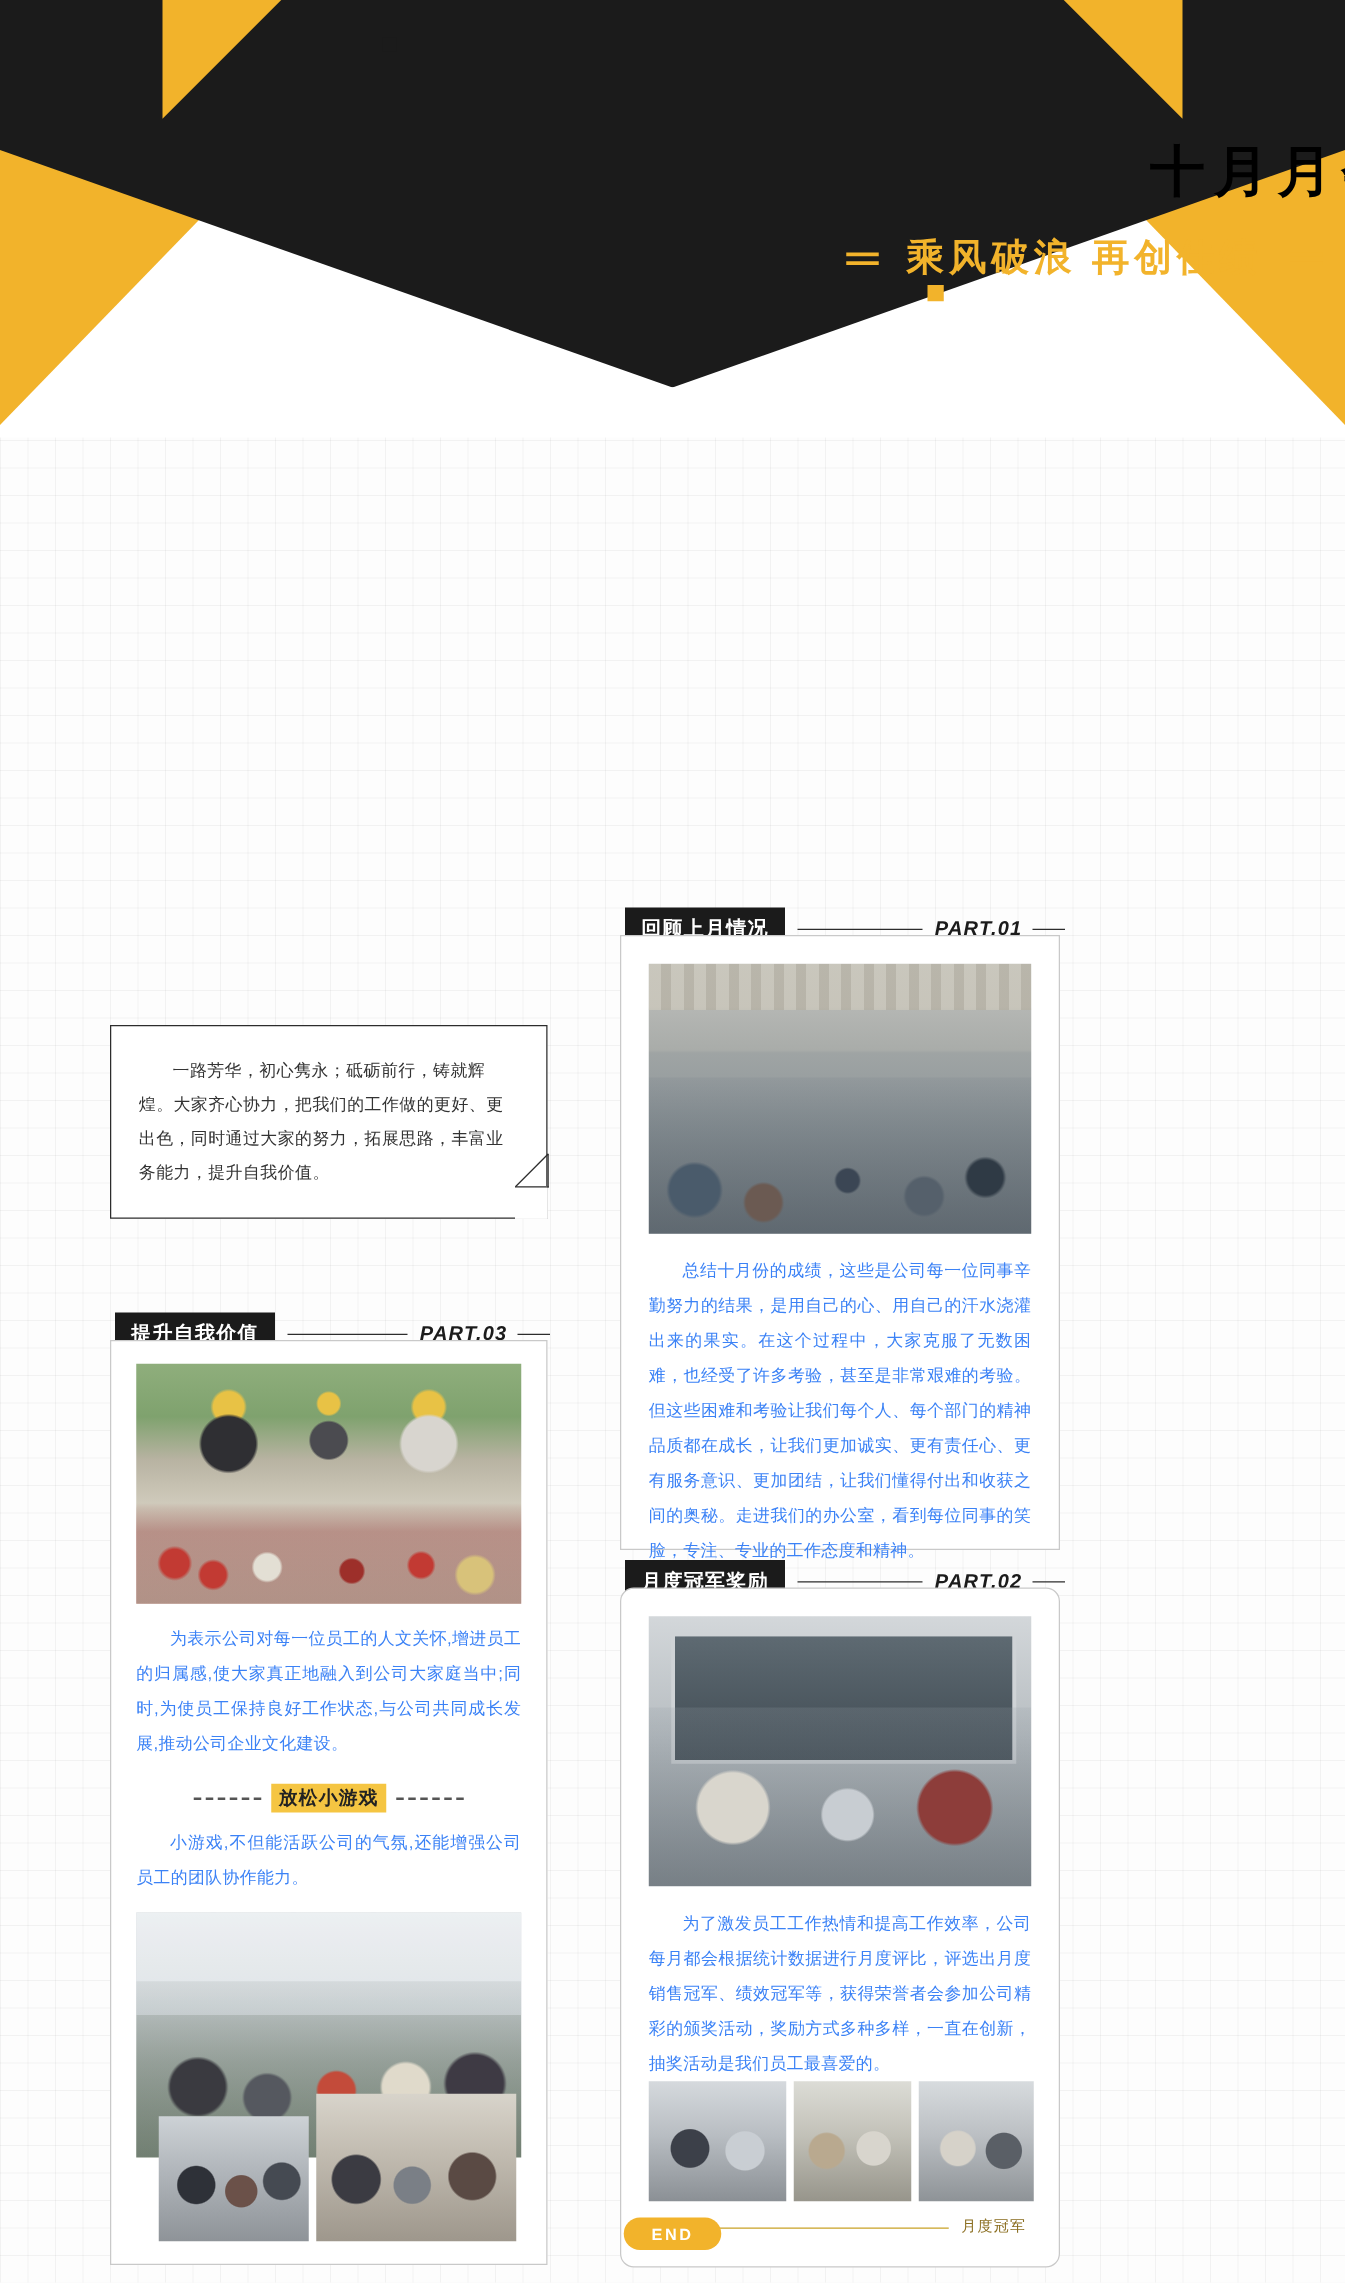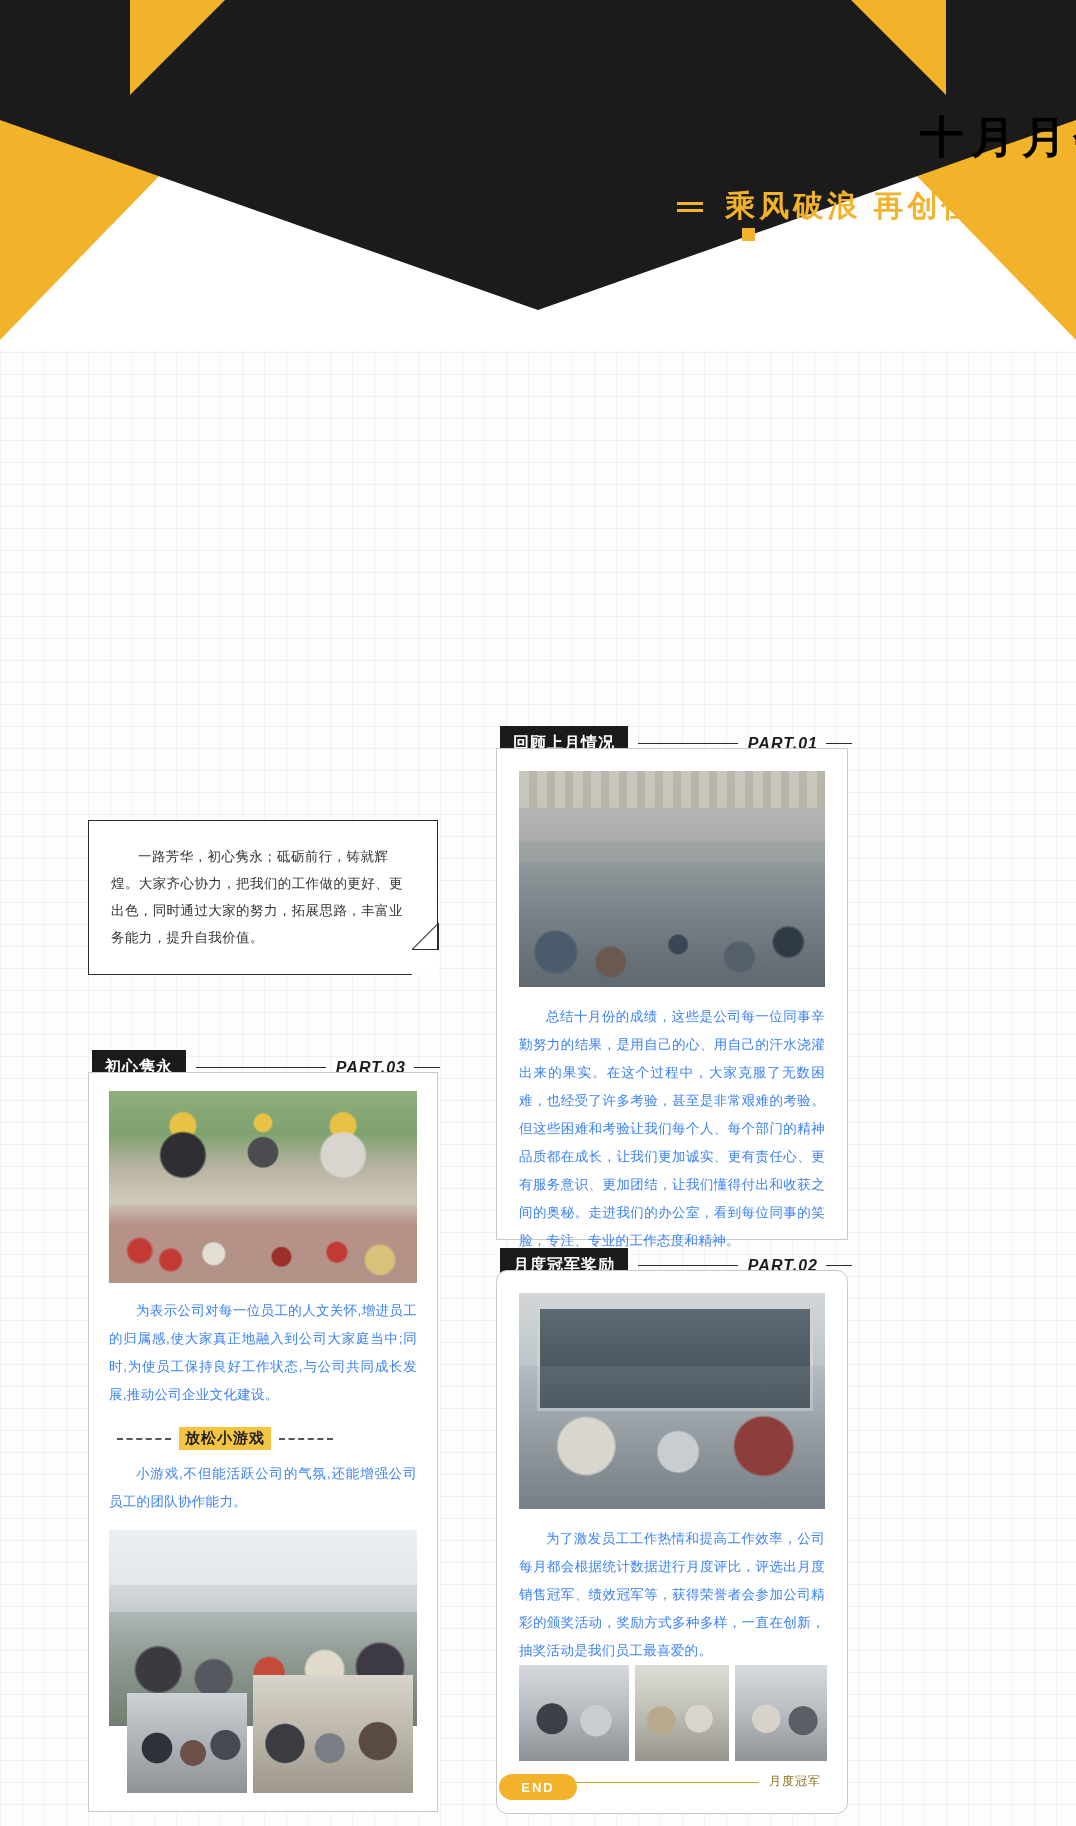--- a/index.html
+++ b/index.html
@@ -362,20 +362,21 @@
   .ph-aw3::after {
     content:"";
     position:absolute; inset:0;
     background:
       radial-gradient(circle at 34% 56%, #d6d2c9 0 17%, transparent 18%),
       radial-gradient(circle at 74% 58%, #5a5f66 0 16%, transparent 17%);
   }
 
   
   .mini-title {
+    text-align: center;
     margin: 18px 0 4px 0;
     font-size: 0;
   }
   .mini-title .dash {
     display: inline-block;
     vertical-align: middle;
     width: 54px;
     border-top: 2px dashed #555;
     margin: 0 8px;
   }
@@ -466,21 +467,21 @@
   </div>
 
   <div class="panel" style="top:398px; left:496px; width:352px; height:492px;">
     <div class="photo ph-office" style="margin:22px 22px 0 22px; height:216px;"></div>
     <div class="panel-inner" style="padding-top:16px;">
       <p>总结十月份的成绩，这些是公司每一位同事辛勤努力的结果，是用自己的心、用自己的汗水浇灌出来的果实。在这个过程中，大家克服了无数困难，也经受了许多考验，甚至是非常艰难的考验。但这些困难和考验让我们每个人、每个部门的精神品质都在成长，让我们更加诚实、更有责任心、更有服务意识、更加团结，让我们懂得付出和收获之间的奥秘。走进我们的办公室，看到每位同事的笑脸，专注、专业的工作态度和精神。</p>
     </div>
   </div>
 
   <div class="sec-head" style="top:700px; left:92px; width:348px;">
-    <span class="sec-tag">初心隽永</span>
+    <span class="sec-tag">提升自我价值</span>
     <span class="sec-line"></span>
     <span class="sec-part">PART.03</span>
     <span class="sec-line-after"></span>
   </div>
 
   <div class="panel" style="top:722px; left:88px; width:350px; height:740px;">
     <div class="photo ph-birthday" style="margin:18px 20px 0 20px; height:192px;"></div>
     <div class="panel-inner" style="padding:14px 20px 0 20px;">
       <p>为表示公司对每一位员工的人文关怀,增进员工的归属感,使大家真正地融入到公司大家庭当中;同时,为使员工保持良好工作状态,与公司共同成长发展,推动公司企业文化建设。</p>
 

